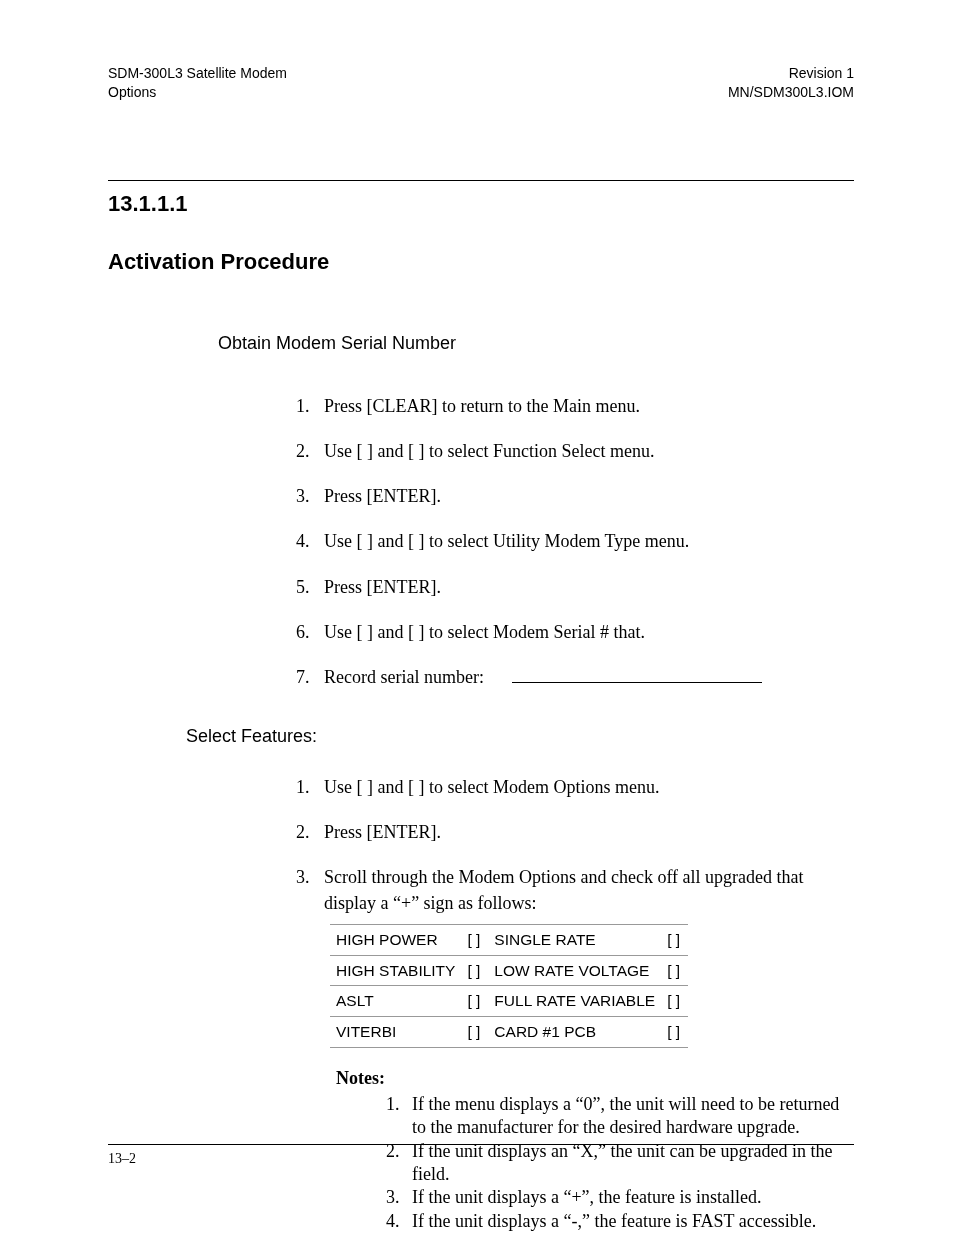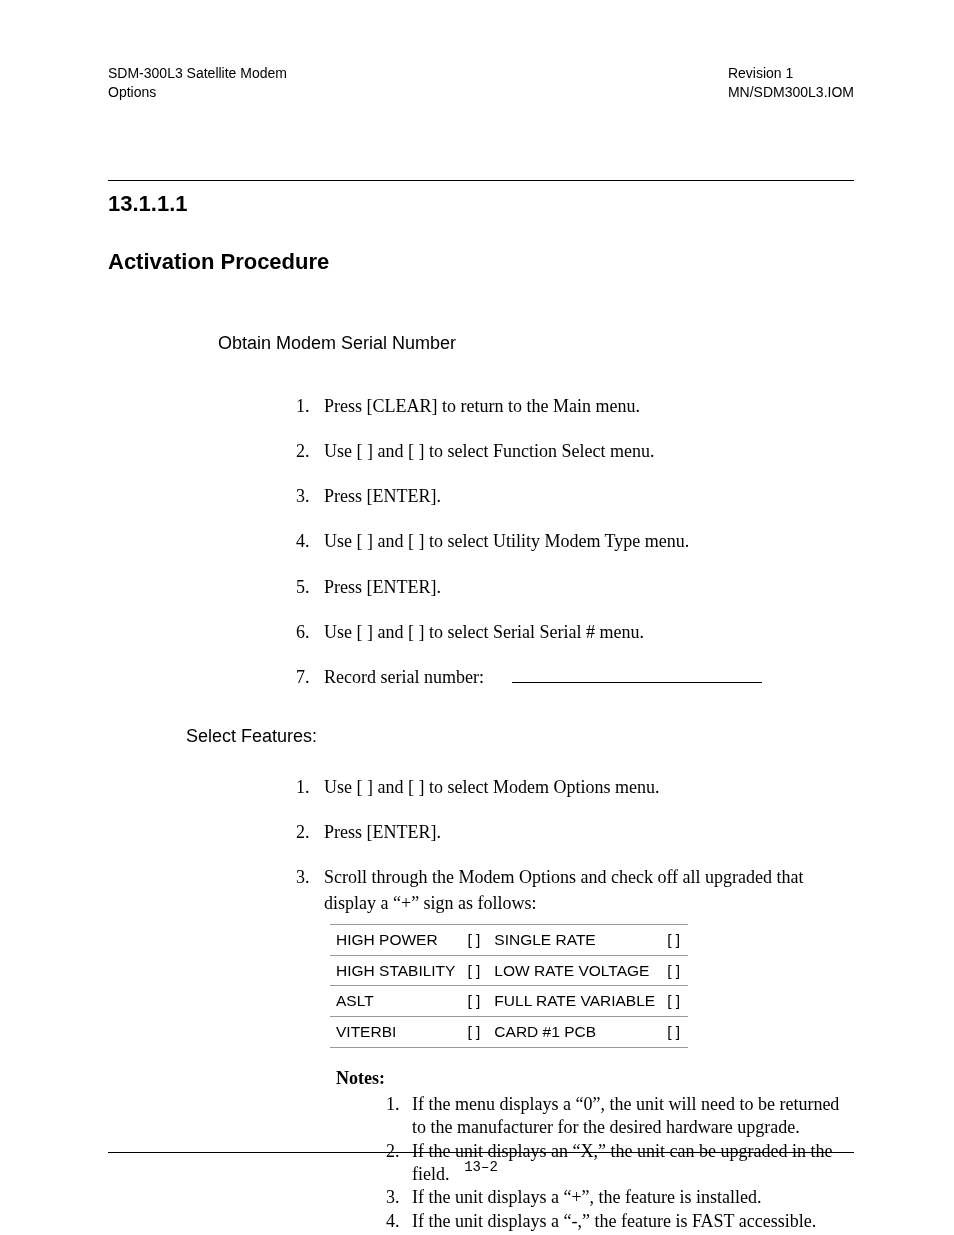--- a/index.html
+++ b/index.html
@@ -13,21 +13,21 @@
       padding: 64px 100px 0 108px;
     }
     .header {
       display: flex;
       justify-content: space-between;
       font-family: Arial, Helvetica, sans-serif;
       font-size: 14px;
       line-height: 1.35;
       margin-bottom: 78px;
     }
-    .header .right { }
+    .header .right { text-align: right; }
     .rule-top {
       border-top: 1.5px solid #000;
       margin-bottom: 10px;
     }
     .section-heading {
       font-family: Arial, Helvetica, sans-serif;
       font-size: 22px;
       font-weight: bold;
       display: flex;
       gap: 32px;
@@ -104,24 +104,23 @@
       padding-left: 12px;
     }
     .notes-list > li {
       padding-left: 8px;
       line-height: 1.3;
     }
     .footer {
       position: absolute;
       left: 108px;
       right: 100px;
-      bottom: 60px;
+      bottom: 68px;
       border-top: 1.5px solid #000;
-      text-align: center;
-      font-family: Liberation Mono, monospace;
+      font-family: Liberation Serif, serif;
       font-size: 14px;
       padding-top: 6px;
     }
   </style>
 </head>
 <body>
 
 <div class="header">
   <div class="left">
     <div>SDM-300L3 Satellite Modem</div>
@@ -140,21 +139,21 @@
 </div>
 
 <div class="subheading">Obtain Modem Serial Number</div>
 
 <ol class="ol-outer">
   <li>Press [CLEAR] to return to the Main menu.</li>
   <li>Use [   ] and [   ] to select Function Select menu.</li>
   <li>Press [ENTER].</li>
   <li>Use [   ] and [   ] to select Utility Modem Type menu.</li>
   <li>Press [ENTER].</li>
-  <li>Use [   ] and [   ] to select Serial Serial # menu.</li>
+  <li>Use [   ] and [   ] to select Modem Serial # that.</li>
   <li>
     <span>Record serial number:</span>
     <span class="underline-blank"></span>
   </li>
 </ol>
 
 <div class="select-features-heading">Select Features:</div>
 
 <ol class="ol2">
   <li>Use [   ] and [   ] to select Modem Options menu.</li>

